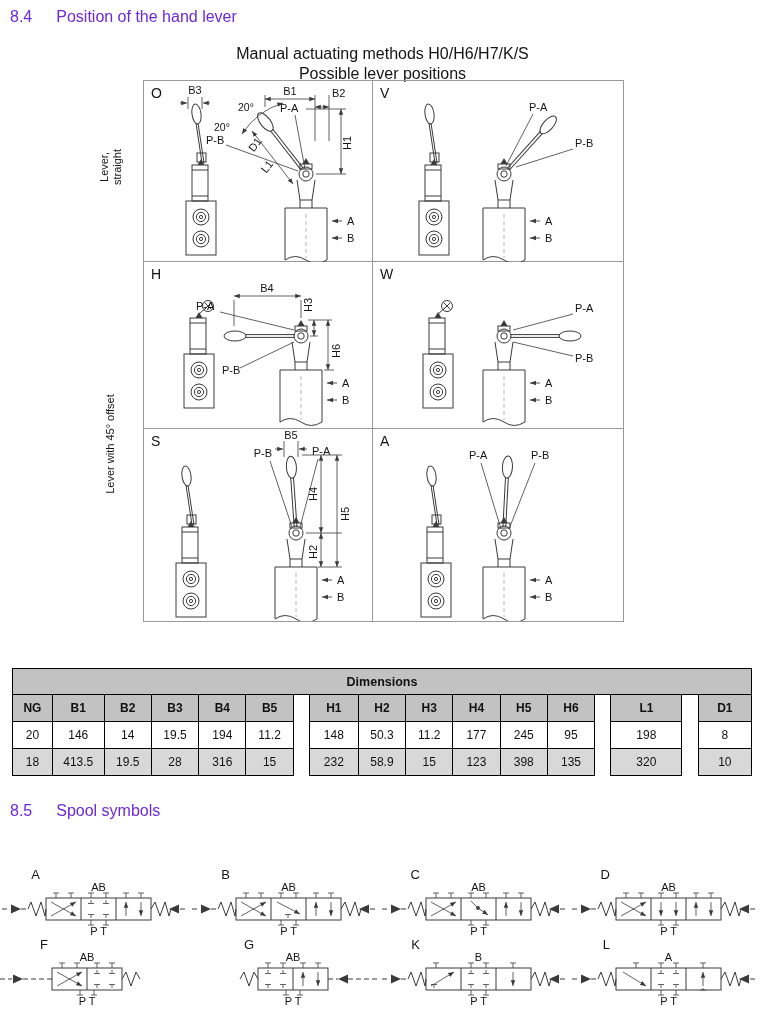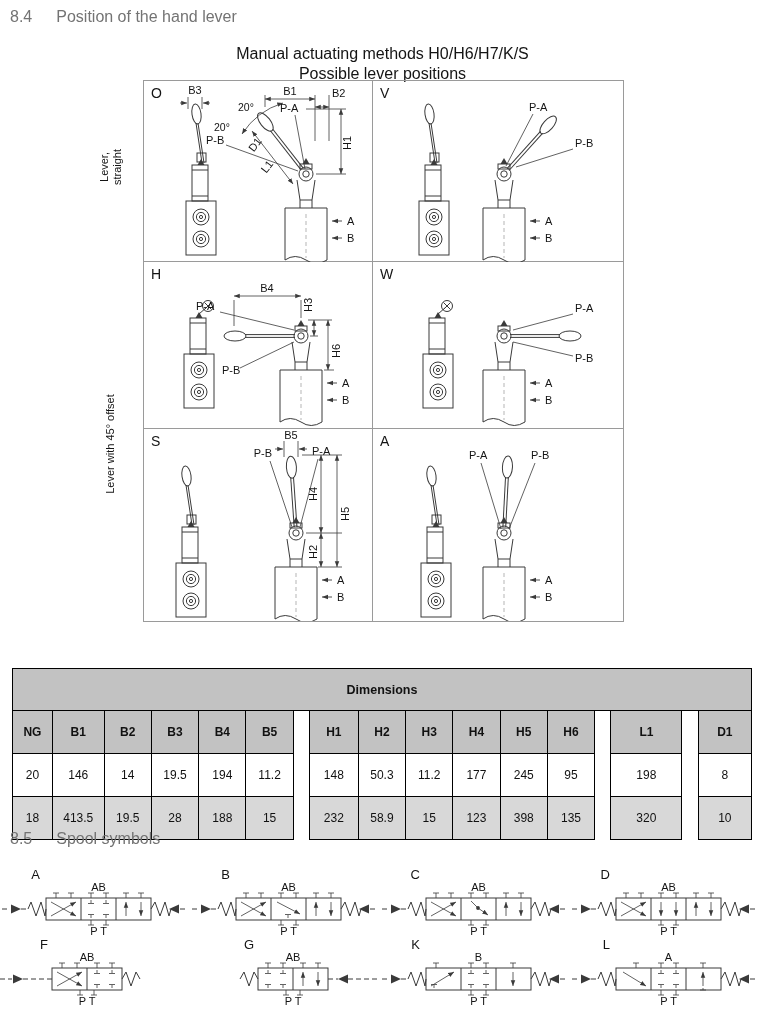--- a/index.html
+++ b/index.html
@@ -1,20 +1,20 @@
 <!DOCTYPE html>
 <html style="--table-header-bg: #c2c2c2; --table-alt-row-bg: #d8d8d8; --line-color: #3a3a3a;"><head>
 <meta charset="utf-8">
 <style>
   html,body{margin:0;padding:0;background:#fff;}
   #page{position:relative;width:763px;height:1010px;background:#fff;
         font-family:"Liberation Sans","DejaVu Sans",sans-serif;color:#111;overflow:hidden;}
-  .heading{position:absolute;left:10px;display:flex;gap:24px;font-size:16px;color:#737373;}
+  .heading{position:absolute;left:10px;display:flex;gap:24px;font-size:16px;color:#6d28d9;}
   #h84{top:8px;}
-  #h85{top:830px;}
+  #h85{top:802px;}
   .subtitle{position:absolute;left:143px;top:44px;width:479px;text-align:center;
             font-size:16px;line-height:1.25;color:#141414;}
   #levergrid{position:absolute;left:143px;top:80px;width:479px;height:540px;
              border:1.5px solid #9a9a9a;display:grid;
              grid-template-columns:229px 250px;grid-template-rows:181px 167px 192px;}
   .gcell{position:relative;}
   .gcell.br{border-right:1.5px solid #9a9a9a;}
   .gcell.bb{border-bottom:1.5px solid #9a9a9a;}
   .rowlabel{position:absolute;font-size:11px;color:#141414;text-align:center;
             transform:rotate(-90deg);line-height:1.2;}
@@ -26,21 +26,21 @@
   svg text.cellkey{font-size:14px;}
   svg text.ltr{font-size:13px;}
   svg text.small{font-size:10.5px;}
   .ln{stroke:#3a3a3a;stroke-width:1;fill:none;}
   .thin{stroke:#3a3a3a;stroke-width:0.8;fill:none;}
   .dash{stroke:#3a3a3a;stroke-width:1;fill:none;stroke-dasharray:5,3;}
   .solid{fill:#3a3a3a;stroke:none;}
   
   #dimtable{position:absolute;left:12px;top:668px;width:740px;border-collapse:collapse;
             table-layout:fixed;font-size:12px;}
-  #dimtable th,#dimtable td{border:1.6px solid #000;text-align:center;height:26px;padding:8px;}
+  #dimtable th,#dimtable td{border:1.6px solid #000;text-align:center;height:26px;padding:0;}
   #dimtable th{background:var(--table-header-bg,#c2c2c2);font-weight:bold;}
   #dimtable th.t-title{height:25px;font-size:12.5px;}
   #dimtable tr.alt td{background:var(--table-alt-row-bg,#d8d8d8);}
   #dimtable .gap{border:none;background:#fff !important;}
   
   #spoolgrid{position:absolute;left:0px;top:866px;width:763px;display:grid;
              grid-template-columns:repeat(4,190px);grid-auto-rows:70px;}
 </style>
 </head>
 <body>
@@ -329,21 +329,21 @@
           <td class="gap"></td>
           <td class="">198</td>
           <td class="gap"></td>
           <td class="">8</td>
         </tr>
         <tr class="alt">
           <td class="">18</td>
           <td class="">413.5</td>
           <td class="">19.5</td>
           <td class="">28</td>
-          <td class="">188</td>
+          <td class="">316</td>
           <td class="">15</td>
           <td class="gap"></td>
           <td class="">232</td>
           <td class="">58.9</td>
           <td class="">15</td>
           <td class="">123</td>
           <td class="">398</td>
           <td class="">135</td>
           <td class="gap"></td>
           <td class="">320</td>

